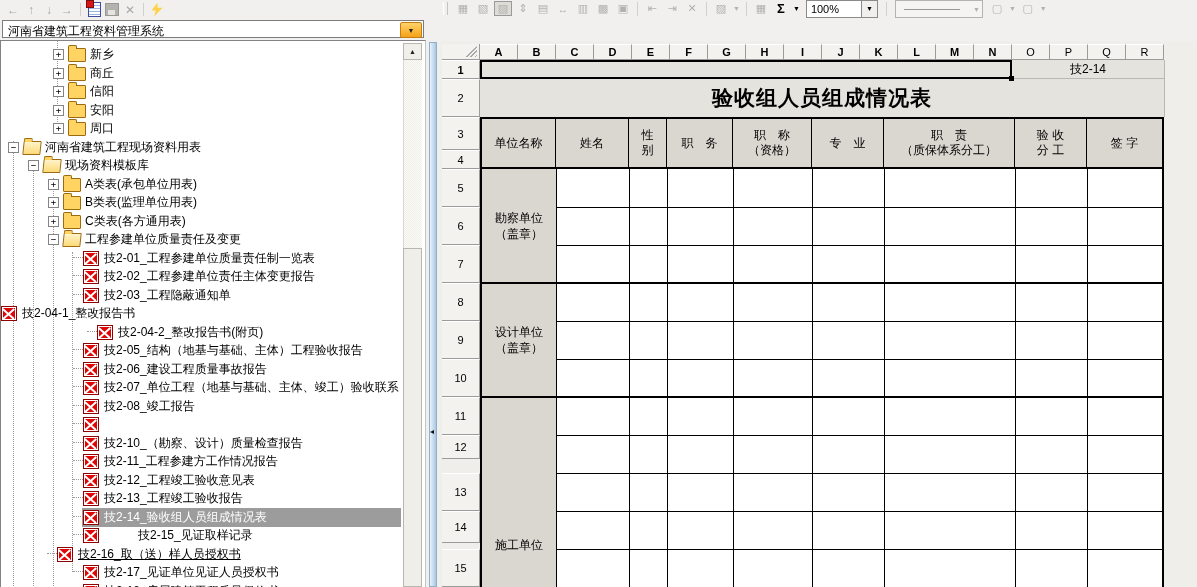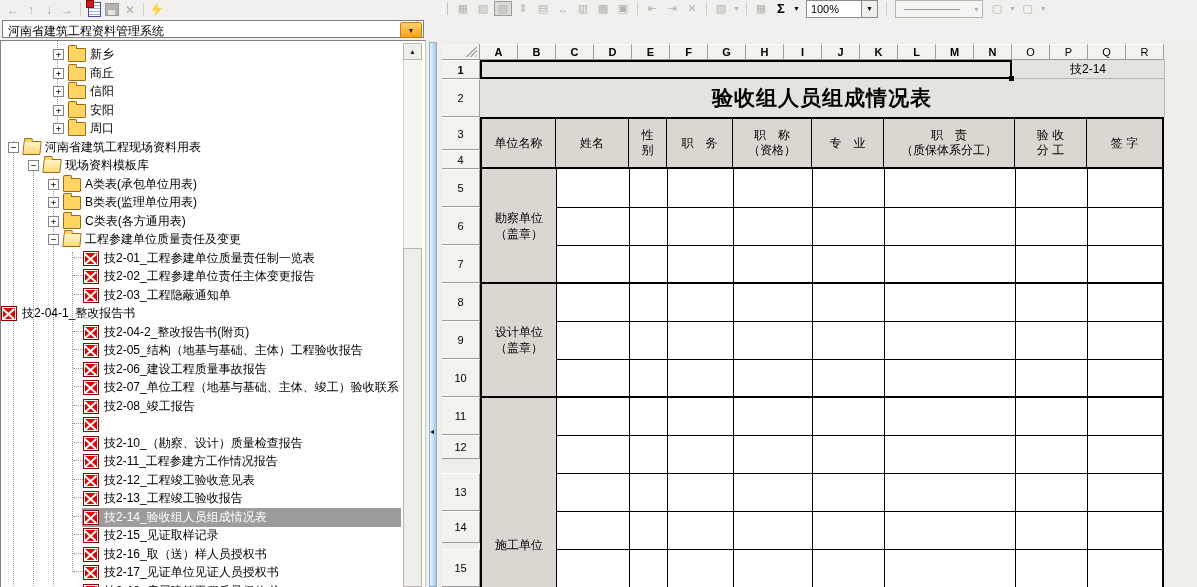--- a/index.html
+++ b/index.html
@@ -203,21 +203,21 @@
         <div class="stub"></div>
       </div>
       <div class="t-label" style="white-space: nowrap;">技2-03_工程隐蔽通知单</div>
     </div>
     <div class="t-row" style="top: 263px; ">
       <div class="ico-doc">
         <div class="stub"></div>
       </div>
       <div class="t-label" style="white-space: nowrap;">技2-04-1_整改报告书</div>
     </div>
-    <div class="t-row" style="top: 282px; padding-left: 82px;">
+    <div class="t-row" style="top: 282px; padding-left: 82px; margin-left: 14px;">
       <div class="ico-doc">
         <div class="stub"></div>
       </div>
       <div class="t-label" style="white-space: nowrap;">技2-04-2_整改报告书(附页)</div>
     </div>
     <div class="t-row" style="top: 300px; padding-left: 82px;">
       <div class="ico-doc">
         <div class="stub"></div>
       </div>
       <div class="t-label" style="white-space: nowrap;">技2-05_结构（地基与基础、主体）工程验收报告</div>
@@ -273,23 +273,23 @@
     <div class="t-row sel" style="top: 467px; padding-left: 82px;">
       <div class="ico-doc">
         <div class="stub"></div>
       </div>
       <div class="t-label" style="white-space: nowrap;">技2-14_验收组人员组成情况表</div>
     </div>
     <div class="t-row" style="top: 485px; padding-left: 82px;">
       <div class="ico-doc">
         <div class="stub"></div>
       </div>
-      <div class="t-label" style="white-space: nowrap;">技2-15_见证取样记录</div>
-    </div>
-    <div class="t-row" style="top: 504px; padding-left: 82px;">
+      <div class="t-label" style="white-space: nowrap; margin-left: 34px;">技2-15_见证取样记录</div>
+    </div>
+    <div class="t-row" style="top: 504px; padding-left: 56px; text-decoration: underline;">
       <div class="ico-doc">
         <div class="stub"></div>
       </div>
       <div class="t-label" style="white-space: nowrap;">技2-16_取（送）样人员授权书</div>
     </div>
     <div class="t-row" style="top: 522px; padding-left: 82px;">
       <div class="ico-doc">
         <div class="stub"></div>
       </div>
       <div class="t-label" style="white-space: nowrap;">技2-17_见证单位见证人员授权书</div>

